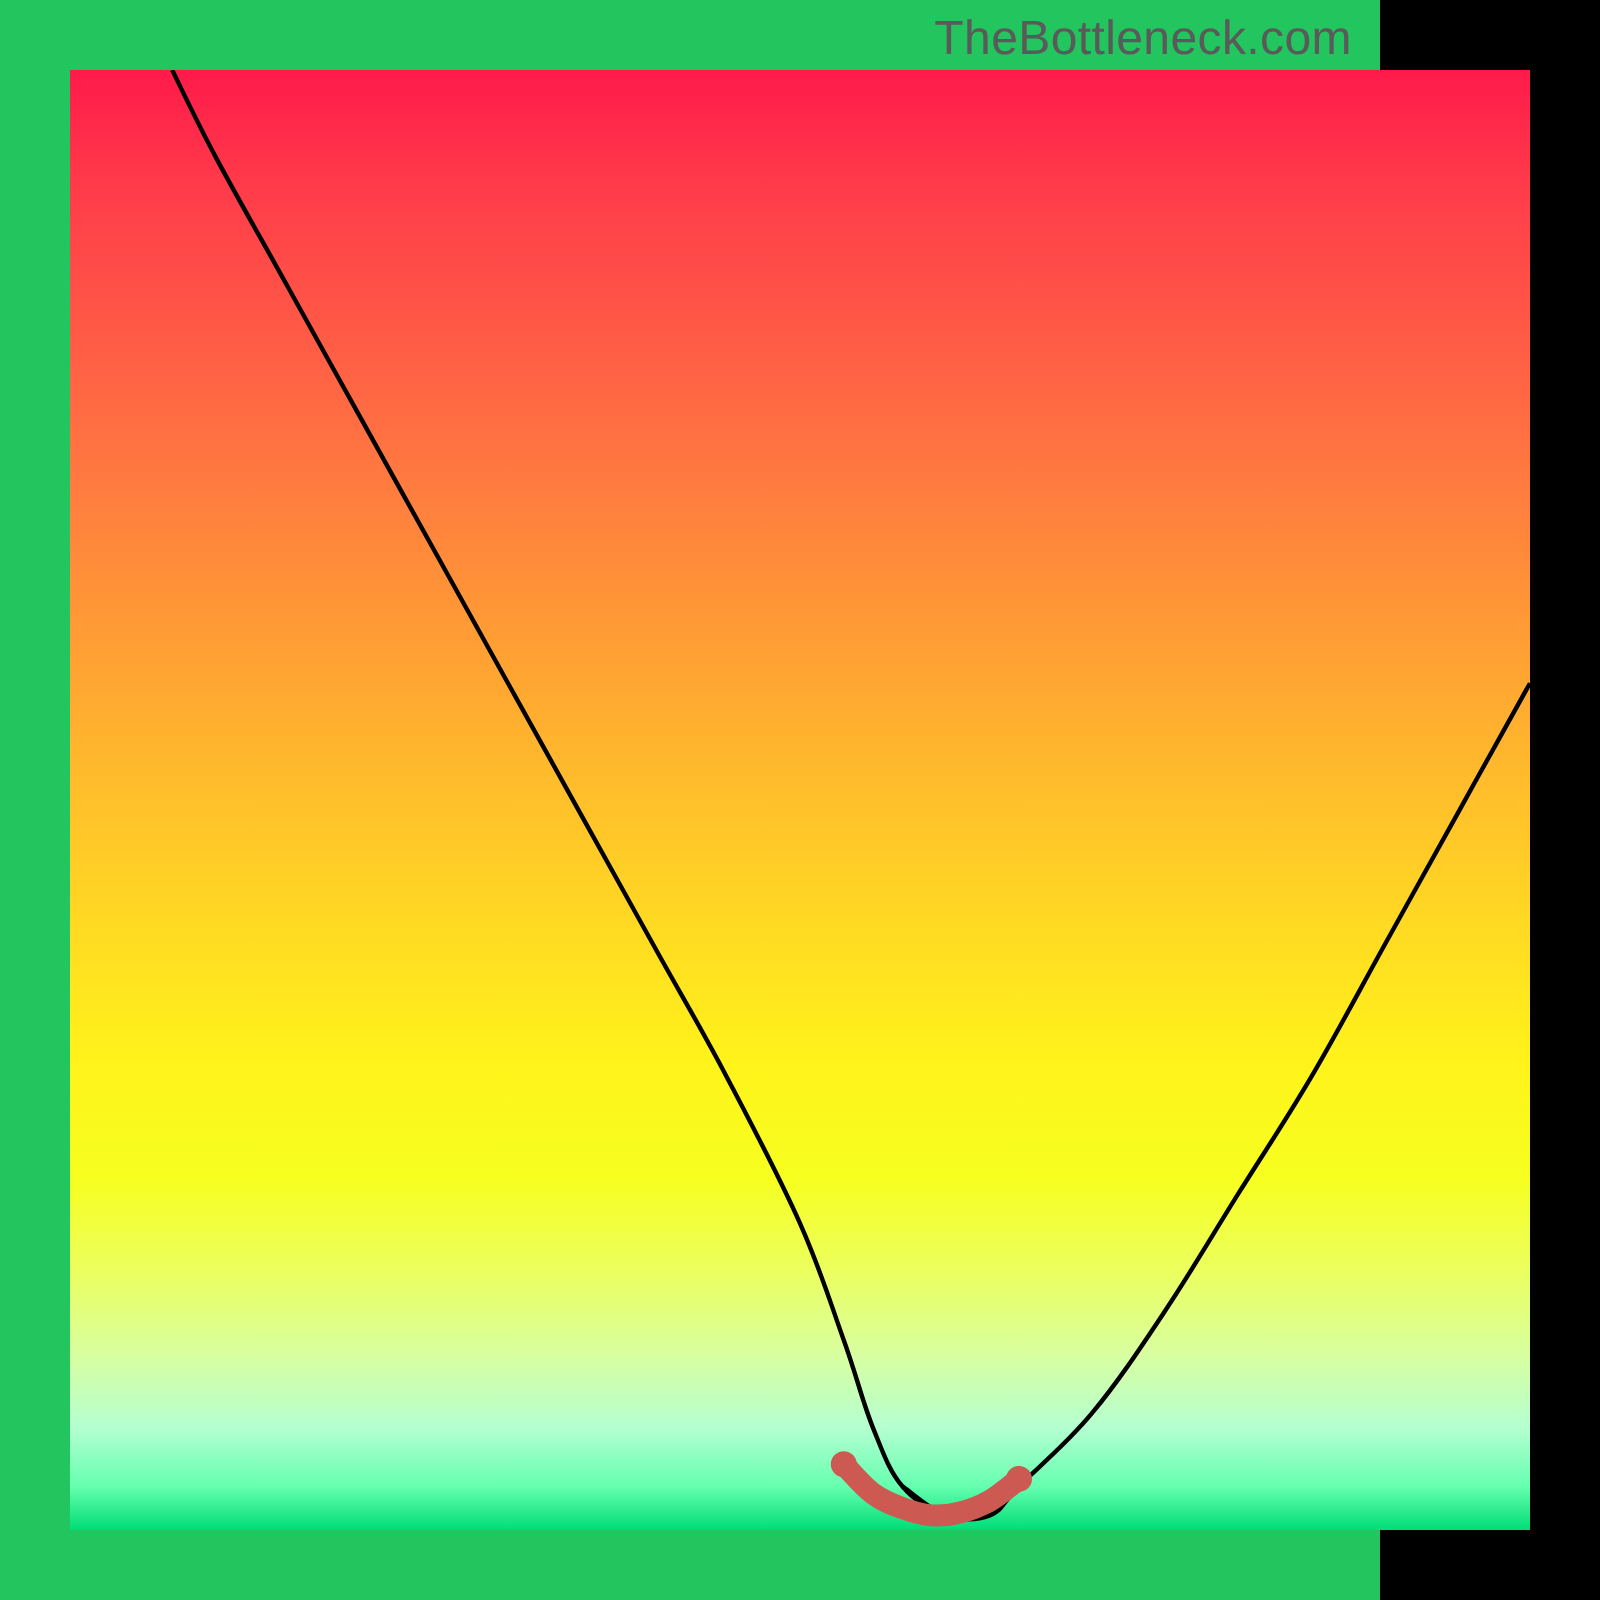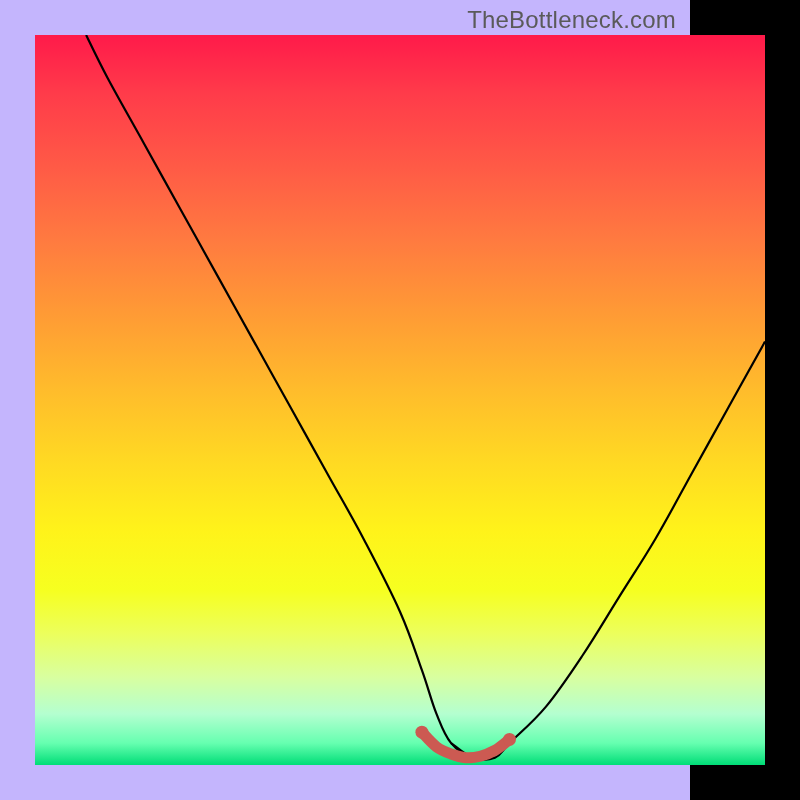--- a/index.html
+++ b/index.html
@@ -7,21 +7,21 @@
     padding: 0;
     width: 800px;
     height: 800px;
     overflow: hidden;
     background: #000;
   }
   .container {
     position: relative;
     width: 690px;
     height: 800px;
-    background: #c4b5fd;
+    background: #22c55e;
   }
   .watermark {
     position: absolute;
     top: 6px;
     right: 14px;
     font-family: Arial, Helvetica, sans-serif;
     font-size: 24px;
     color: #5a5a5a;
     z-index: 30;
     font-weight: 500;

